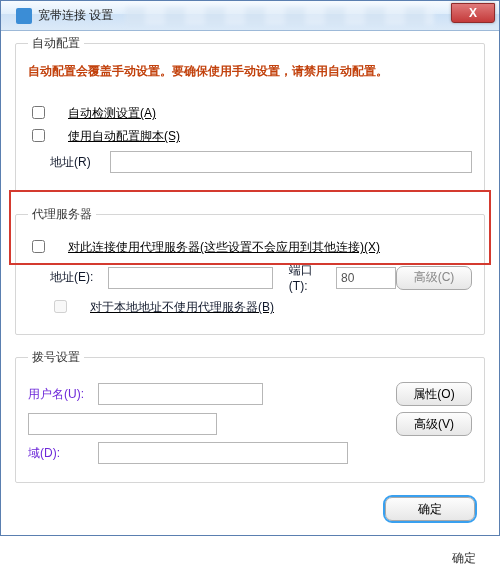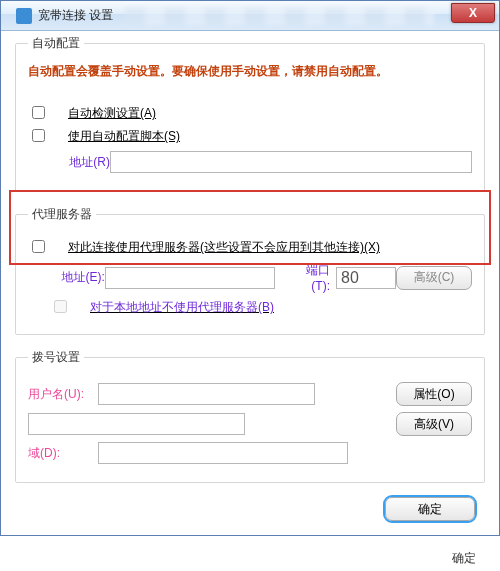--- a/index.html
+++ b/index.html
@@ -69,27 +69,27 @@
     margin: 0 0 14px;
     padding: 10px 12px 12px;
     position:relative;
   }
   fieldset.group > legend {
     padding: 0 4px;
     color:#333;
   }
   .row { display:flex; align-items:center; margin:6px 0; }
   .indent { padding-left: 22px; }
-  .lbl { width: 60px; color:#ec4899; }
-  .lbl-disabled { color:#6d28d9;text-align:right; }
+  .lbl { width: 60px; color:#6d28d9; }
+  .lbl-disabled { color:#0f172a; }
   input[type=text]{
     height: 22px;
     border:1px solid #b7b7b7;
     padding: 2px 4px;
-    font-size:16px;
+    font-size:12px;
     background:#fff;
   }
   .txt-wide { flex:1; }
   .txt-addr { width: 170px; }
   .txt-port { width: 60px; }
   button.btn {
     height: 24px;
     min-width: 76px;
     background: linear-gradient(to bottom,#fdfdfd,#e7e7e7);
     border:1px solid #a9a9a9;

